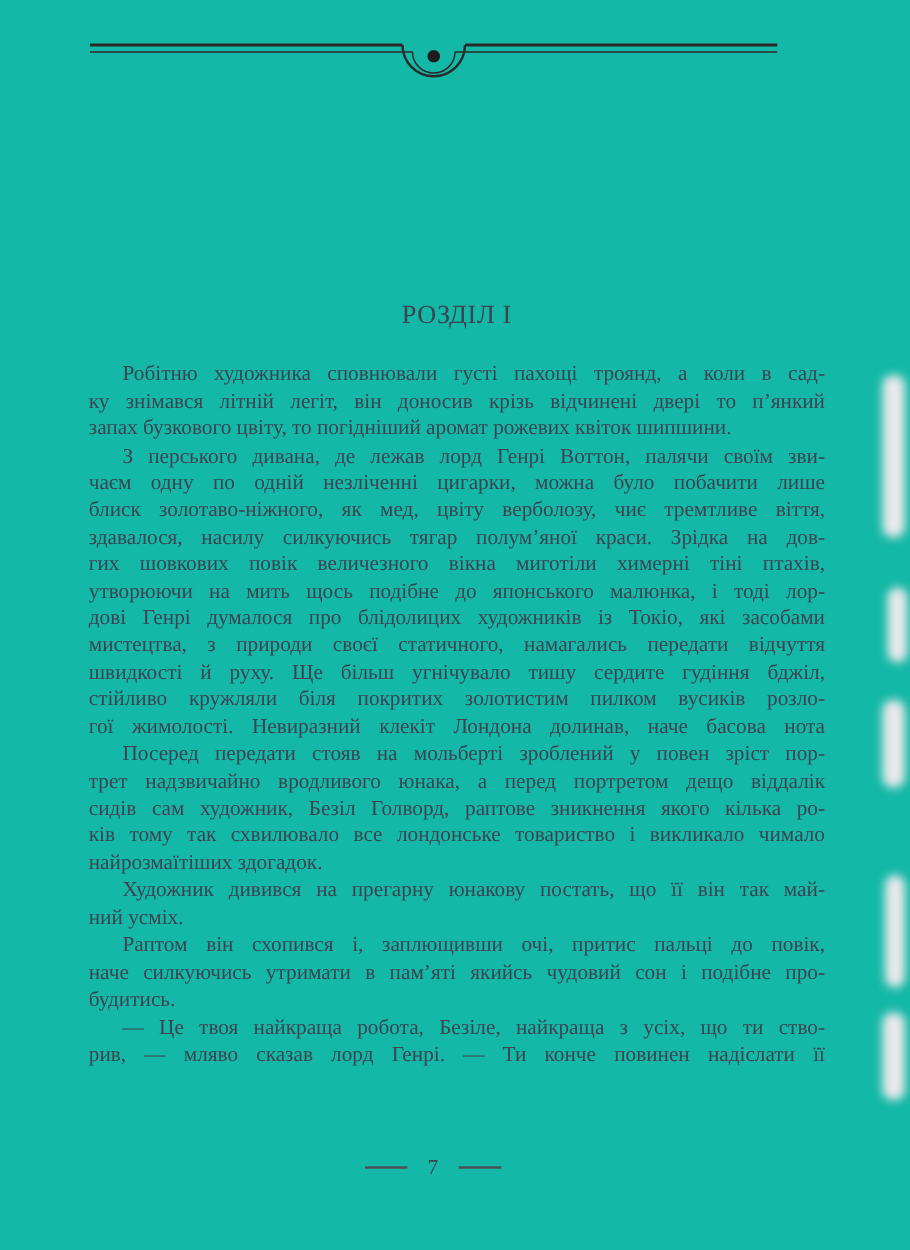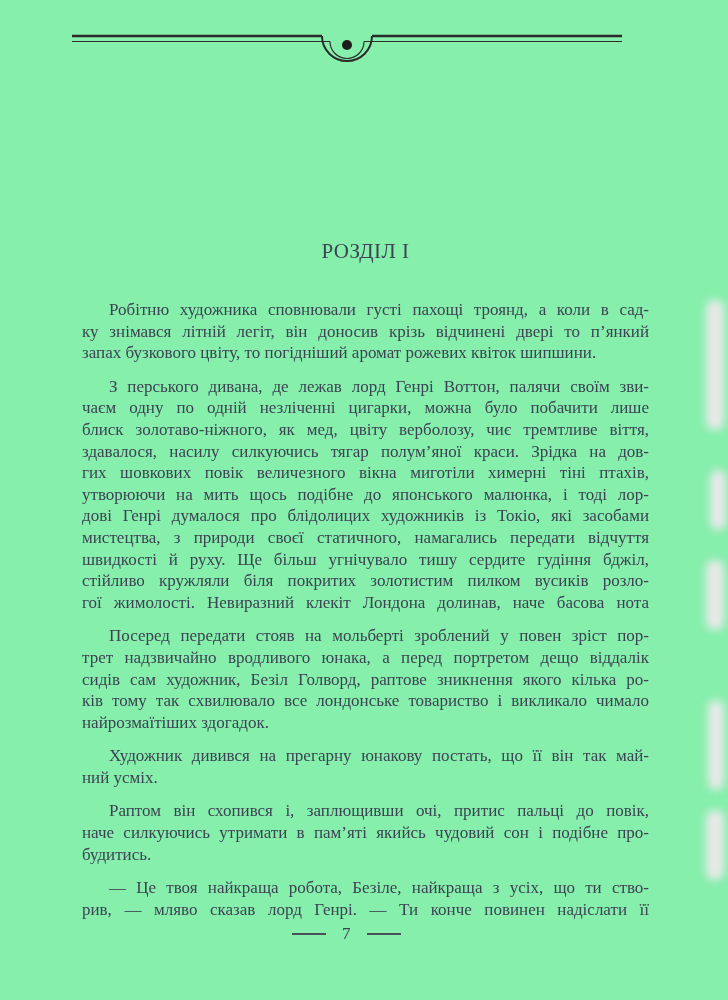--- a/index.html
+++ b/index.html
@@ -4,21 +4,21 @@
 <style>
   * { margin: 0; padding: 0; box-sizing: border-box; }
   html, body { width: 728px; height: 1000px; }
   body {
     background: #ffffff;
     font-family: "Liberation Serif", "DejaVu Serif", serif;
     color: #3c4353;
     position: relative;
     overflow: hidden;
   }
-  .page { position: absolute; inset: 0; background: #86efac; }
+  .page { position: absolute; inset: 0; background: #14b8a6; }
 
   
   .ornament { position: absolute; left: 72px; top: 32px; width: 550px; height: 36px; }
 
   
   .title {
     position: absolute;
     left: 70px; top: 239px; width: 591px;
     text-align: center;
     font-size: 21px;
@@ -27,21 +27,21 @@
   }
 
   
   .body {
     position: absolute;
     left: 70px; top: 287px; width: 591px;
     font-size: 17px;
     line-height: 21.6px;
     color: #3c4353;
   }
-  .body p { margin: 12px; }
+  .body p { margin: 1px; }
   .ln { display: block; text-align: justify; text-align-last: justify; white-space: normal; }
   .ln.end { text-align-last: left; }
   .ln.indent { text-indent: 27px; }
 
   
   .footer {
     position: absolute;
     left: 292px; top: 924px;
     display: flex; align-items: center; gap: 16px;
     height: 20px;

